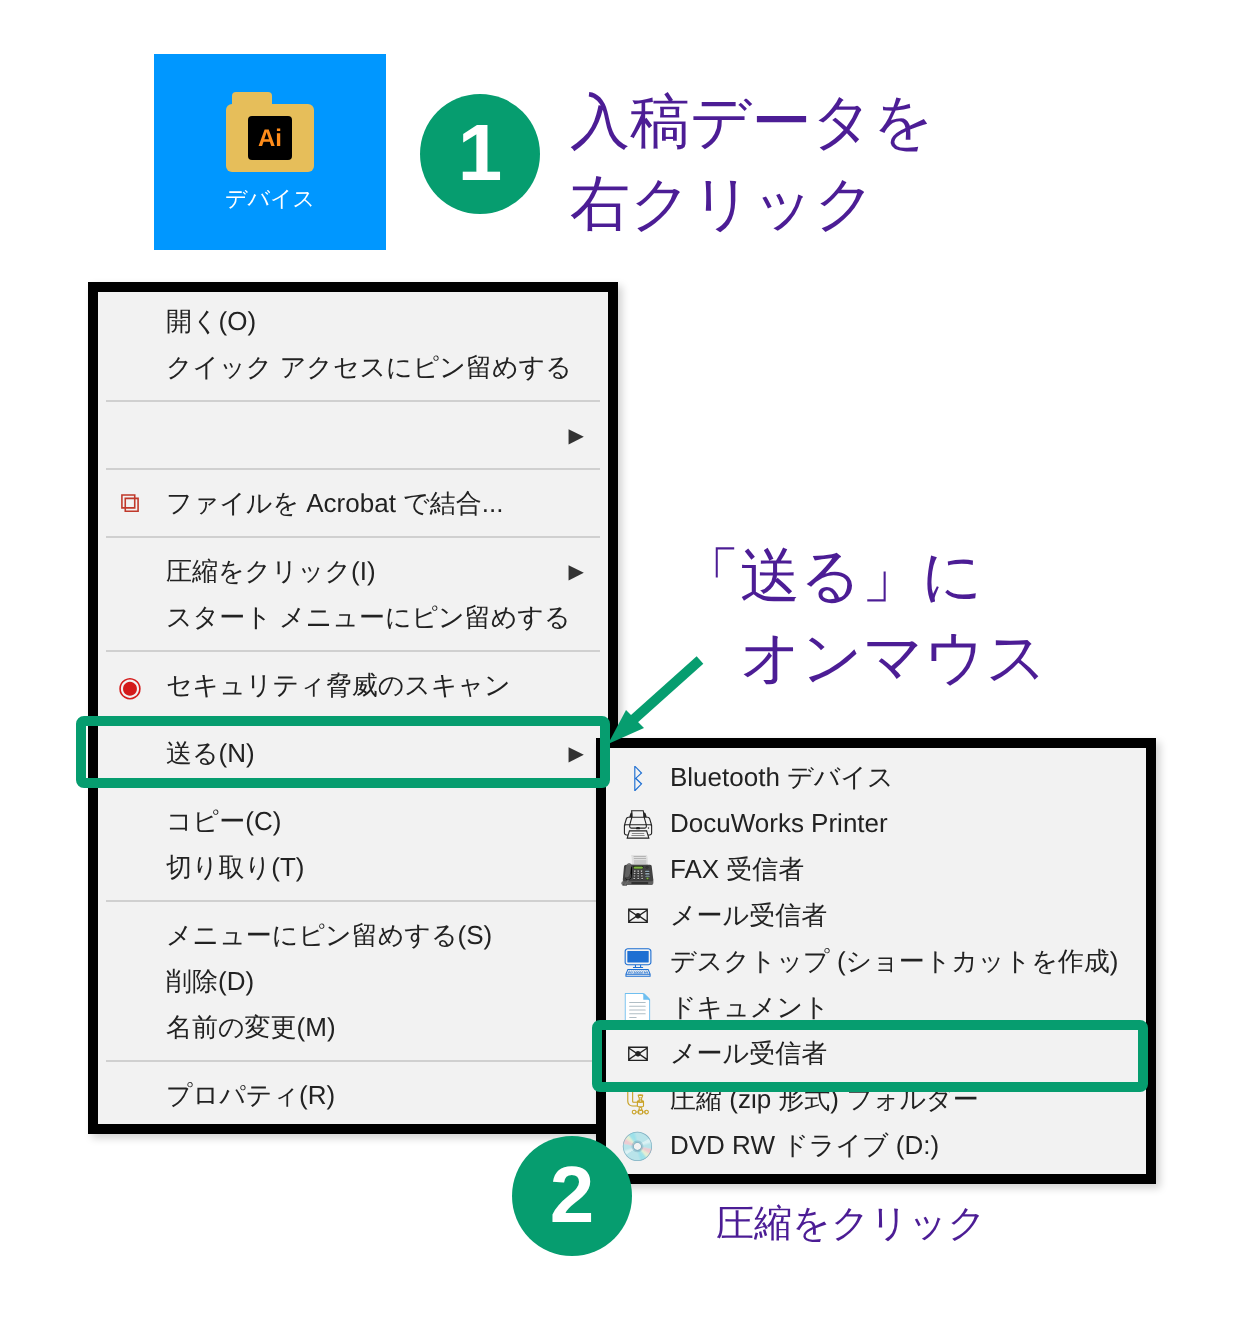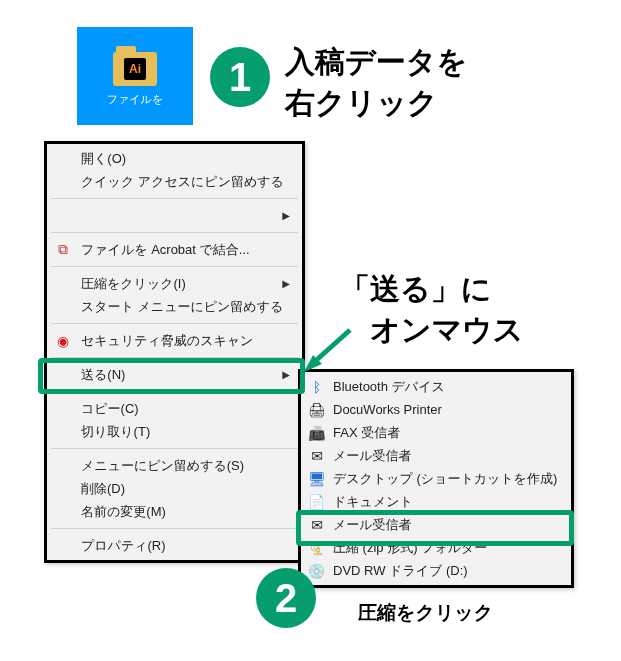--- a/index.html
+++ b/index.html
@@ -78,35 +78,35 @@
     font-weight: 700;
     display: flex;
     align-items: center;
     justify-content: center;
   }
   .step-badge.one { left: 210px; top: 47px; }
   .step-badge.two { left: 256px; top: 568px; }
 
   .caption {
     position: absolute;
-    color: #000000;
+    color: #4c1d95;
     font-size: 30px;
-    font-weight: 700;
+    font-weight: 400;
     line-height: 1.35;
     white-space: nowrap;
   }
   .caption.cap1 { left: 285px; top: 42px; }
   .caption.cap2 { left: 340px; top: 269px; }
   .caption.cap3 { left: 330px; top: 600px; font-size: 19px; margin-left: 28px; }
 
   
   .ctx-menu {
     position: absolute;
     background: #f2f2f2;
-    border: 3px solid #000000;
+    border: 5px solid #000000;
     box-shadow: 2px 2px 4px rgba(0,0,0,.18);
     font-size: 13px;
     color: #222;
   }
   .ctx-menu.main {
     left: 44px;
     top: 141px;
     width: 255px;
   }
   .ctx-menu.sub {
@@ -168,21 +168,21 @@
     height: 50px;
   }
 </style>
 </head>
 <body>
 
 <div class="desktop-icon">
   <div class="folder">
     <div class="ai-badge">Ai</div>
   </div>
-  <div class="label">ファイルを</div>
+  <div class="label">デバイス</div>
 </div>
 
 <div class="step-badge one">1</div>
 <div class="caption cap1">入稿データを<br>右クリック</div>
 
 <div class="caption cap2">「送る」に<br>　オンマウス</div>
 
 <div class="ctx-menu main">
   <div class="group">
     <div class="item">

